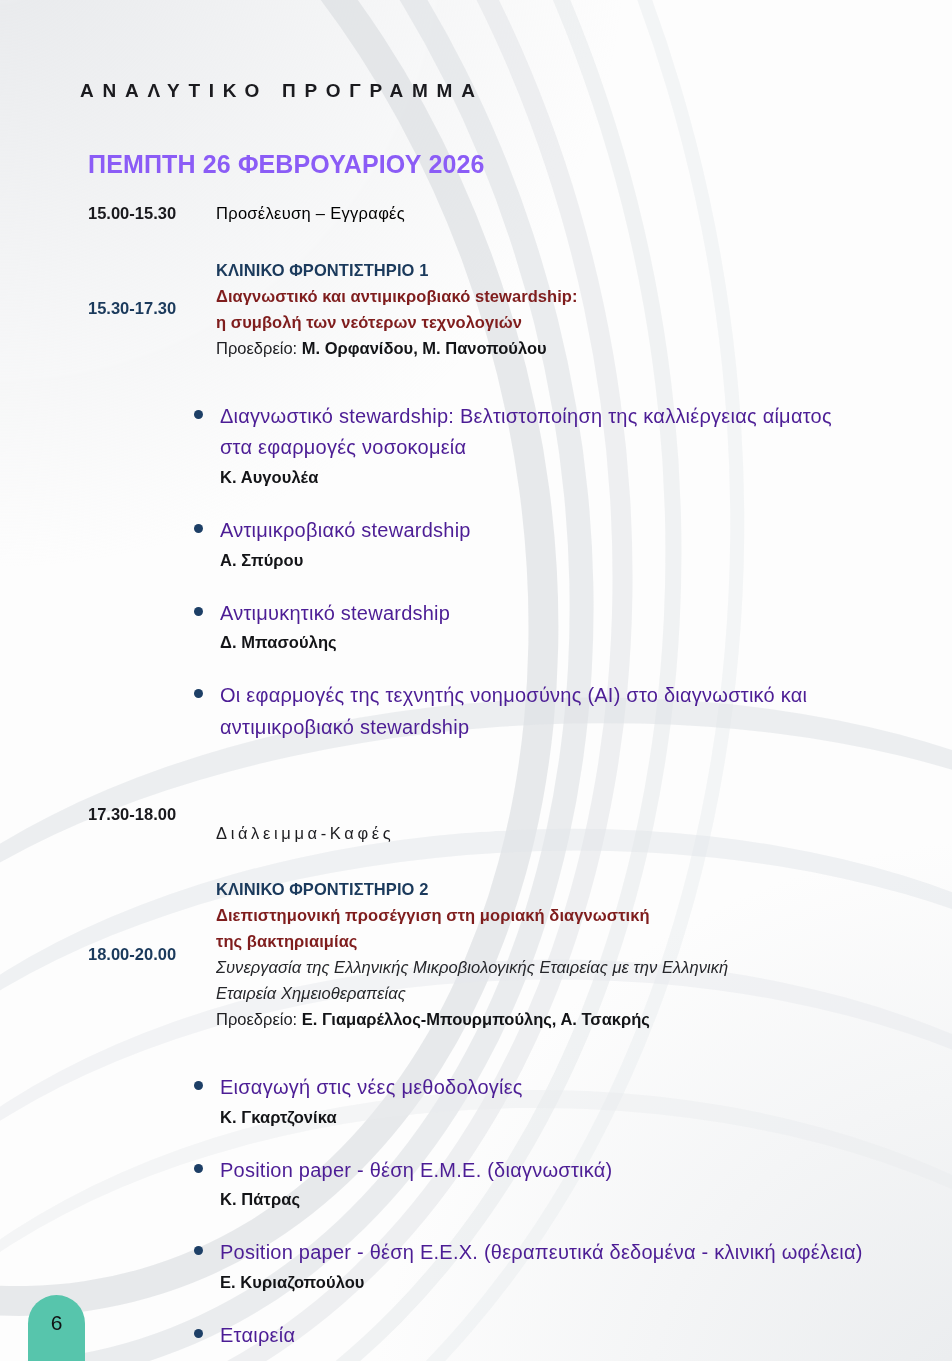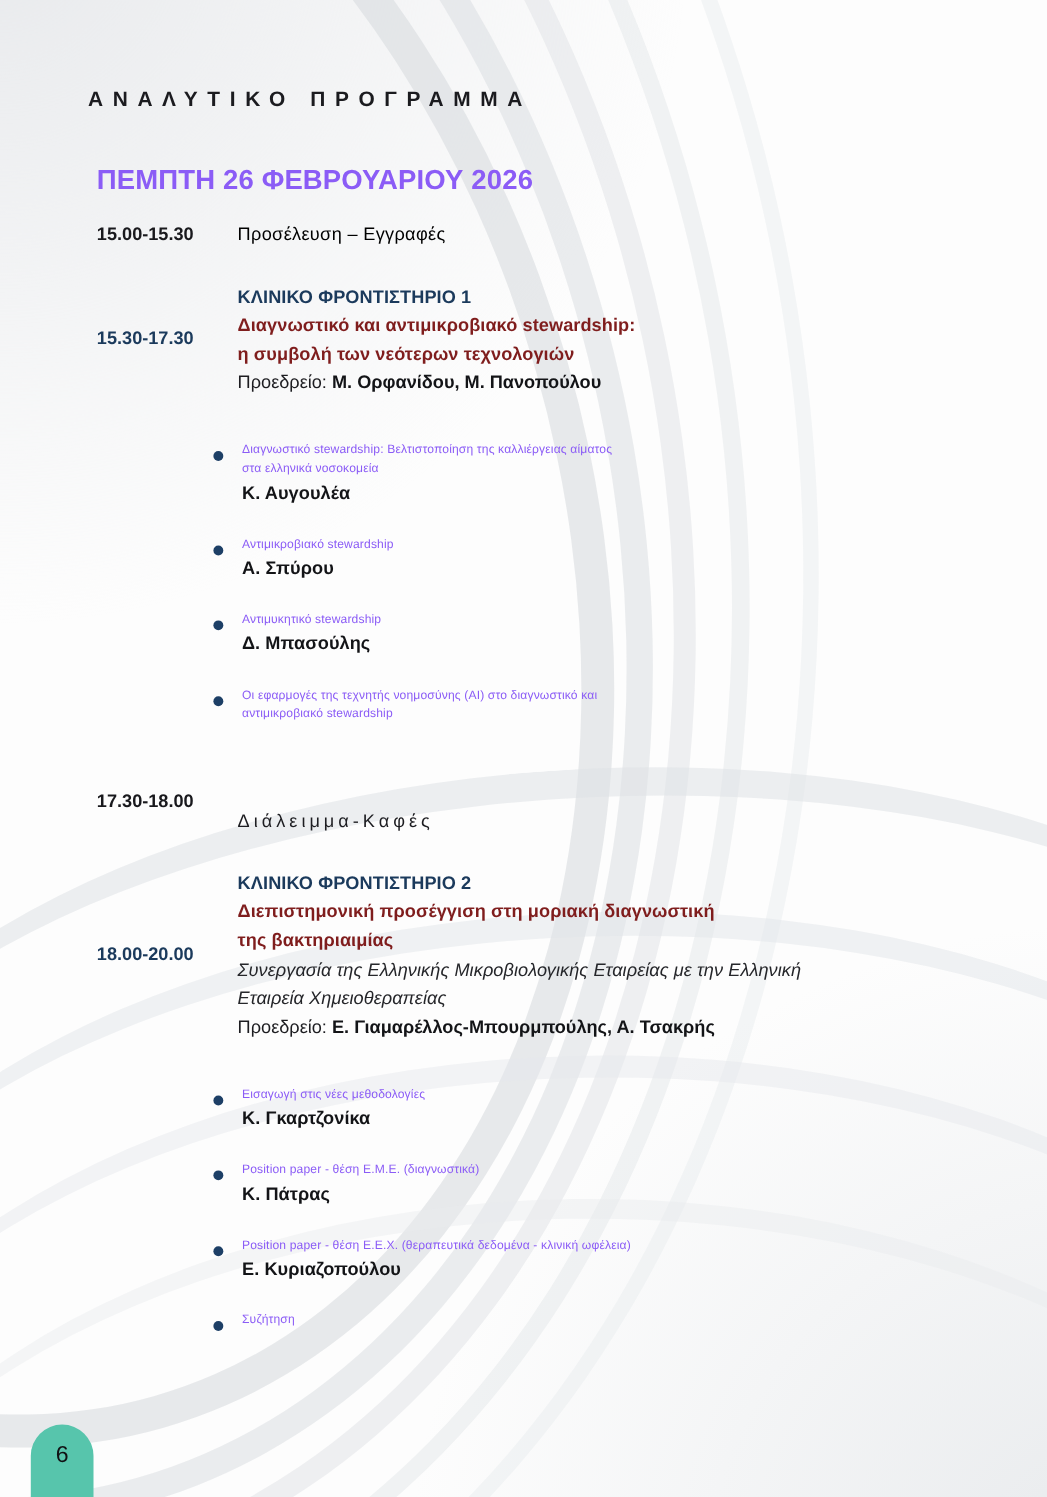--- a/index.html
+++ b/index.html
@@ -146,23 +146,23 @@
   .bullet-dot {
     position: absolute;
     left: 4px;
     top: 9px;
     width: 9px;
     height: 9px;
     border-radius: 50%;
     background: #1d3f66;
   }
   .bullet-text {
-    font-size: 11px;
+    font-size: 20px;
     line-height: 1.58;
-    color: #8b5cf6;
+    color: #4c1d95;
     letter-spacing: 0.012em;
   }
   .bullet-speaker {
     font-size: 16.5px;
     line-height: 1.58;
     font-weight: bold;
     color: #131417;
     letter-spacing: 0.004em;
   }
 
@@ -231,21 +231,21 @@
         </div>
       </div>
     </div>
 
     <div class="gap-lg"></div>
 
     <ul class="bullets">
       <li class="bullet-item">
         <span class="bullet-dot"></span>
         <div class="bullet-text">Διαγνωστικό stewardship: Βελτιστοποίηση της καλλιέργειας αίματος</div>
-        <div class="bullet-text">στα ελληνικά νοσοκομεία</div>
+        <div class="bullet-text">στα εφαρμογές νοσοκομεία</div>
         <div class="bullet-speaker">Κ. Αυγουλέα</div>
       </li>
       <li class="bullet-item">
         <span class="bullet-dot"></span>
         <div class="bullet-text">Αντιμικροβιακό stewardship</div>
         <div class="bullet-speaker">Α. Σπύρου</div>
       </li>
       <li class="bullet-item">
         <span class="bullet-dot"></span>
         <div class="bullet-text">Αντιμυκητικό stewardship</div>
@@ -296,21 +296,21 @@
         <div class="bullet-text">Position paper - θέση Ε.Μ.Ε. (διαγνωστικά)</div>
         <div class="bullet-speaker">Κ. Πάτρας</div>
       </li>
       <li class="bullet-item">
         <span class="bullet-dot"></span>
         <div class="bullet-text">Position paper - θέση Ε.Ε.Χ. (θεραπευτικά δεδομένα - κλινική ωφέλεια)</div>
         <div class="bullet-speaker">Ε. Κυριαζοπούλου</div>
       </li>
       <li class="bullet-item">
         <span class="bullet-dot"></span>
-        <div class="bullet-text">Συζήτηση</div>
+        <div class="bullet-text">Εταιρεία</div>
       </li>
     </ul>
 
   </div>
 </div>
 
 <div class="page-badge">
   <span class="page-badge-num">6</span>
 </div>
 

